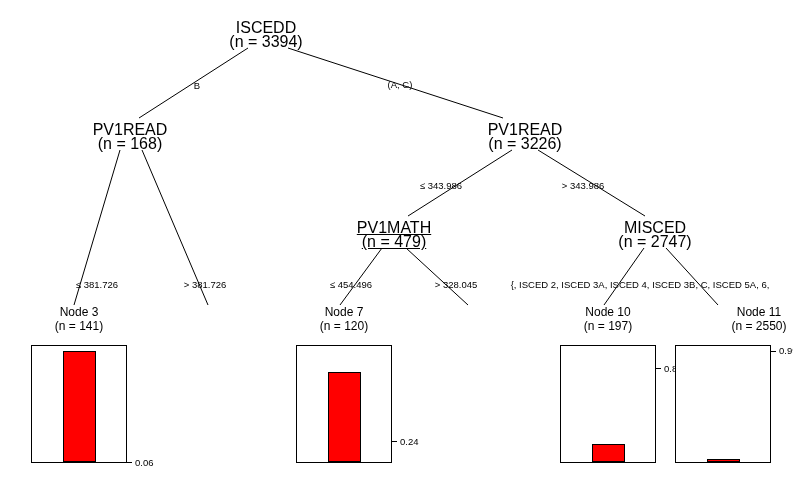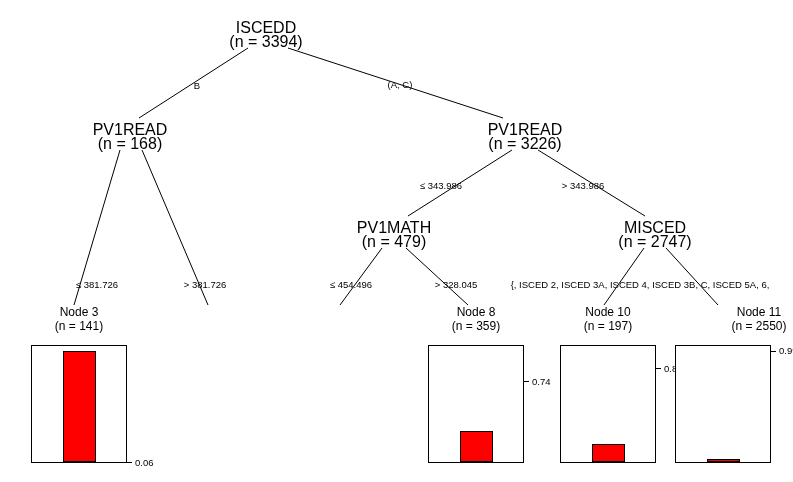--- a/index.html
+++ b/index.html
@@ -132,21 +132,21 @@
   <div class="node-label" style="left:130px; top:123px;">
     <span class="nm">PV1READ</span>
     <span class="nn">(n = 168)</span>
   </div>
 
   <div class="node-label" style="left:525px; top:123px;">
     <span class="nm">PV1READ</span>
     <span class="nn">(n = 3226)</span>
   </div>
 
-  <div class="node-label" style="left:394px; top:221px;">
+  <div class="node-label" style="left:394px; top:221px;text-decoration:underline;">
     <span class="nm">PV1MATH</span>
     <span class="nn">(n = 479)</span>
   </div>
 
   <div class="node-label" style="left:655px; top:221px;">
     <span class="nm">MISCED</span>
     <span class="nn">(n = 2747)</span>
   </div>
 
   <div class="edge-label" style="left:197px; top:80px;">B</div>
@@ -171,34 +171,34 @@
     <div class="plot-box" style="left:0px; top:40px; width:96px; height:118px;">
       <div class="bar" style="left:31px; bottom:0px; width:33px; height:110.92px;"></div>
     </div>
     <div class="tick-wrap" style="left:96px; top:152.92px;text-align:right;">
       <span class="tick-mark"></span>
       <span class="tick-text">0.06</span>
     </div>
   </div>
 
 
-
-  <div class="terminal" style="left:428px; top:305px; width:96px; height:158px;">
+  <div class="terminal" style="left:296px; top:305px; width:96px; height:158px;">
     <div class="terminal-caption" style="top:0px;">
-      <span>Node 8</span><br>
-      <span>(n = 359)</span>
-    </div>
-    <div class="plot-box" style="left:0px; top:40px; width:96px; height:118px;">
-      <div class="bar" style="left:31px; bottom:0px; width:33px; height:30.68px;"></div>
-    </div>
-    <div class="tick-wrap" style="left:96px; top:71.68px;">
-      <span class="tick-mark"></span>
-      <span class="tick-text">0.74</span>
-    </div>
-  </div>
+      <span>Node 7</span><br>
+      <span>(n = 120)</span>
+    </div>
+    <div class="plot-box" style="left:0px; top:40px; width:96px; height:118px;">
+      <div class="bar" style="left:31px; bottom:0px; width:33px; height:89.68px;"></div>
+    </div>
+    <div class="tick-wrap" style="left:96px; top:131.68px;">
+      <span class="tick-mark"></span>
+      <span class="tick-text">0.24</span>
+    </div>
+  </div>
+
 
   <div class="terminal" style="left:560px; top:305px; width:96px; height:158px;">
     <div class="terminal-caption" style="top:0px;text-align:center;">
       <span>Node 10</span><br>
       <span>(n = 197)</span>
     </div>
     <div class="plot-box" style="left:0px; top:40px; width:96px; height:118px;">
       <div class="bar" style="left:31px; bottom:0px; width:33px; height:17.7px;"></div>
     </div>
     <div class="tick-wrap" style="left:96px; top:58.7px;">

